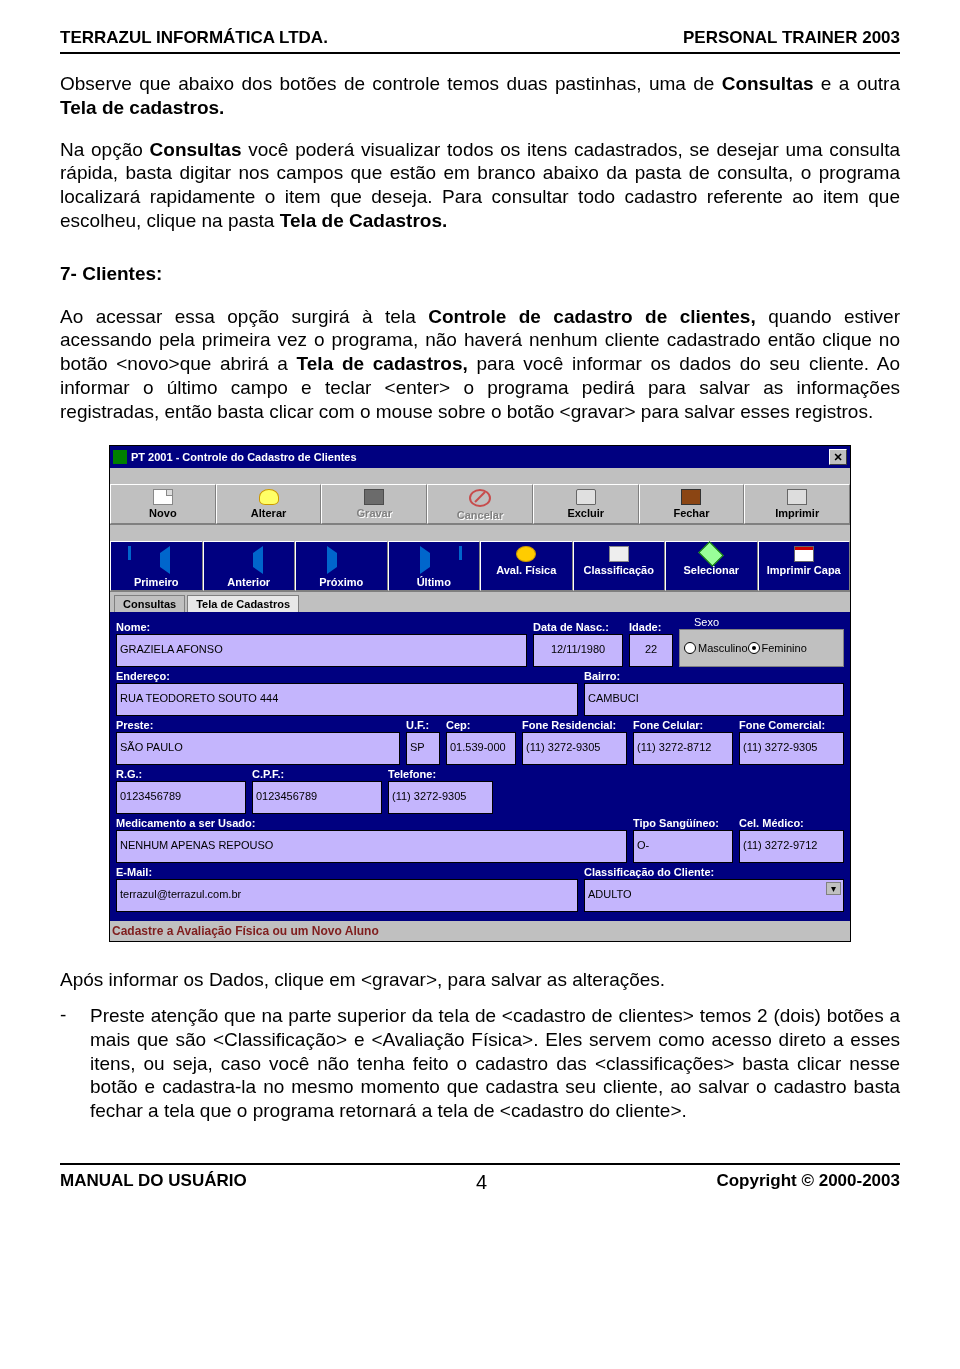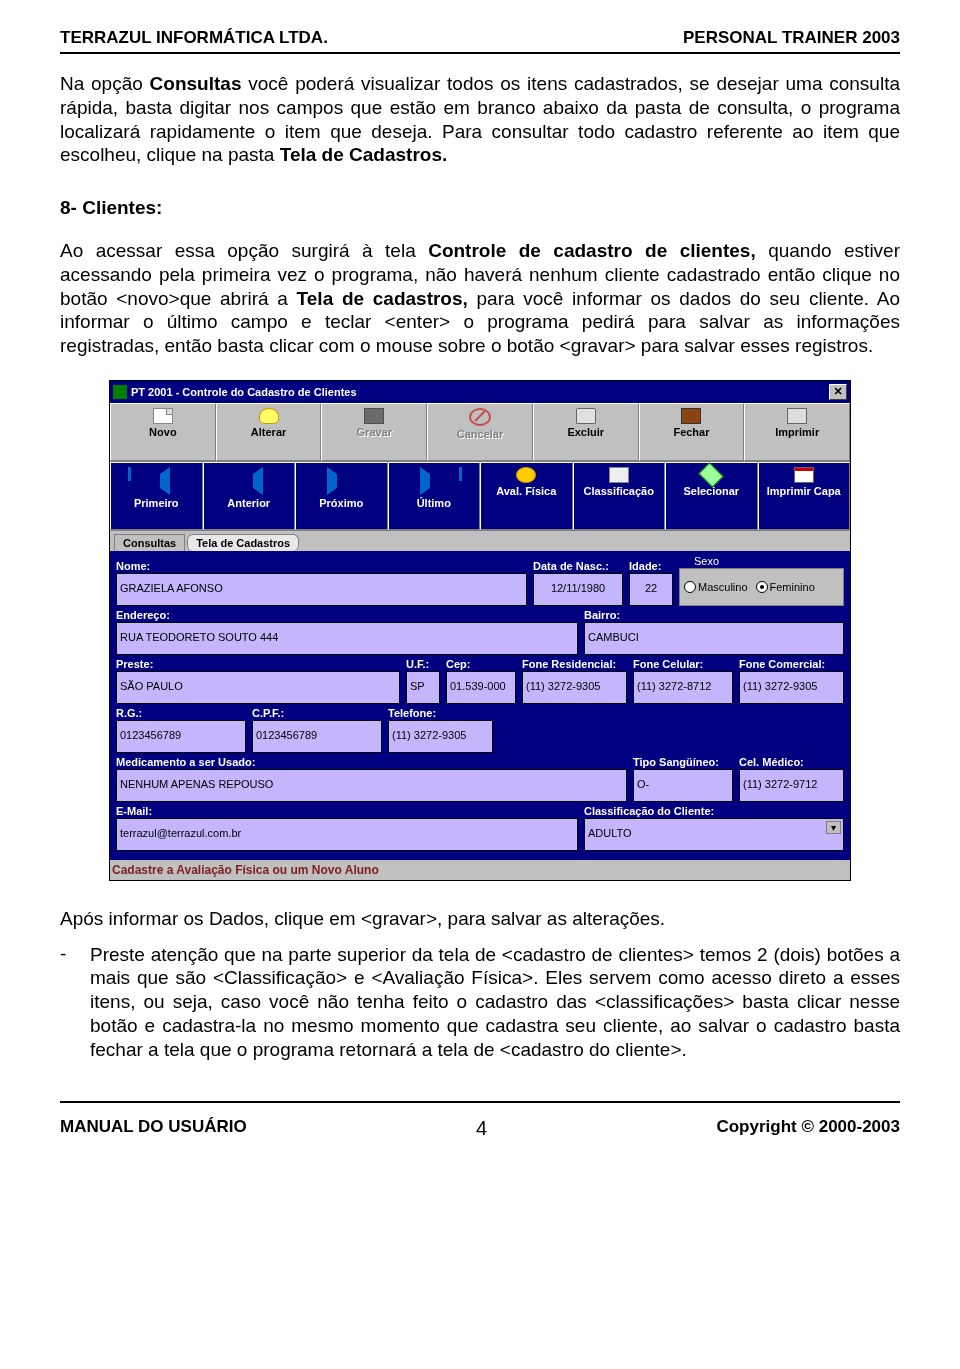--- a/index.html
+++ b/index.html
@@ -67,23 +67,24 @@
   .toolbar-row {
     display: flex;
     background: #c0c0c0;
     border-bottom: 1px solid #808080;
   }
   .tb-btn {
     flex: 1;
     border: 1px solid #fff;
     border-right-color: #808080;
     border-bottom-color: #808080;
-    padding: 2px 2px 20px 2px;
+    padding: 2px 2px 2px 2px;
     text-align: center;
     min-width: 0;
+    margin-top: 16px;
   }
   .tb-btn .ico {
     display: block;
     margin: 2px auto 2px auto;
     width: 18px; height: 14px;
   }
   .tb-btn .lbl { font-weight: bold; display: block; white-space: nowrap; overflow: hidden; }
   .tb-btn.disabled .lbl { color: #808080; text-shadow: 1px 1px 0 #fff; }
   .tb-btn.disabled .ico { opacity: .6; }
   .tb-btn.dark { background: #000080; }
@@ -105,74 +106,77 @@
   .ic-last { width:0;height:0;border-top:7px solid transparent;border-bottom:7px solid transparent;border-left:10px solid #0066cc; margin:2px auto; position:relative;}
   .ic-last::before{content:"";position:absolute;right:-14px;top:-7px;width:3px;height:14px;background:#0066cc;}
   .ic-person { background:#ffcc00; border-radius:50%; border:1px solid #cc9900; }
   .ic-clip { background:#eee; border:1px solid #888; }
   .ic-diamond { width:12px;height:12px; background:#99ff99; border:1px solid #006600; transform:rotate(45deg); margin:3px auto;}
   .ic-cal { background:#fff; border:1px solid #666; position:relative;}
   .ic-cal::before{content:"";position:absolute;top:0;left:0;right:0;height:3px;background:#cc0000;}
 
   .tabs { display:flex; background:#c0c0c0; padding:3px 4px 0 4px; gap:2px;}
   .tab { padding:2px 8px; border:1px solid #808080; border-bottom:none; background:#c0c0c0; font-weight:bold; }
-  .tab.active { background:#e8e8e8;border-radius:6px; }
+  .tab.active { background:#e8e8e8; }
 
   .form-area {
     background:#000080;
     padding:4px 6px 6px 6px;
   }
   .frow { display:flex; gap:6px; margin-bottom:3px; align-items:flex-end; }
   .fld { display:flex; flex-direction:column; }
   .fld .flab { color:#fff; font-weight:bold; margin-bottom:1px; font-size:11px; white-space:nowrap;}
   .fld .fval {
     background:#c4b5fd; border:1px solid #000; padding:8px 3px; height:15px;
     font-size:11px; overflow:hidden; white-space:nowrap;
   }
   .sexo-box {
     border:1px solid #808080; background:#c0c0c0; padding:2px 4px;
-    display:flex; align-items:center; gap:8px; color:#000; font-size:11px;
+    display:flex; align-items:center; color:#000; font-size:11px;
     height:32px; margin-top:0;
   }
   .sexo-box .radio{display:inline-flex;align-items:center;gap:2px;}
   .sexo-box .rdot{width:10px;height:10px;border:1px solid #000;border-radius:50%;background:#fff;display:inline-flex;align-items:center;justify-content:center;}
   .sexo-box .rdot.on::after{content:"";width:4px;height:4px;background:#000;border-radius:50%;}
   .sexo-title{color:#fff;font-weight:normal;font-size:11px;margin-bottom:1px;margin-left:15px;}
 
   .status { color:#7f1d1d; font-weight:bold; background:#c0c0c0; padding:3px 2px; font-size:12px;}
 
   .sel { position:relative; }
   .sel::after{ content:"▾"; position:absolute; right:2px; top:2px; font-size:10px; color:#000; background:#c0c0c0; width:13px; text-align:center; border:1px solid #808080;}
 
   .ftr {
     border-top: 2px solid #000;
     margin-top: 40px;
-    padding-top: 14px;
+    padding-top: 6px;
     display: flex;
     justify-content: space-between;
     font-weight: bold;
     font-size: 17px;
   }
   .ftr .pg { font-size: 20px; font-weight: normal; }
 </style>
 </head>
 <body>
 
 <div class="page">
   <div class="hdr">
     <span>TERRAZUL INFORMÁTICA LTDA.</span>
     <span>PERSONAL TRAINER 2003</span>
   </div>
   <hr class="hrule">
 
+  <p class="para">
+    <span>Observe que abaixo dos botões de controle temos duas pastinhas, uma de </span><span class="b">Consultas</span><span>  e a outra </span><span class="b">Tela de cadastros.</span>
+  </p>
   <p class="para last">
     <span>Na opção  </span><span class="b">Consultas</span><span>  você poderá visualizar todos os itens cadastrados, se desejar uma consulta rápida, basta digitar nos campos que estão em branco abaixo da pasta de consulta,  o programa localizará rapidamente o item que deseja. Para consultar todo cadastro referente ao item que escolheu, clique na pasta  </span><span class="b">Tela de Cadastros.</span>
   </p>
 
-  <div class="section-h">8-   Clientes:</div>
+  <div class="section-h">7-   Clientes:</div>
 
   <p class="para">
     <span>Ao acessar essa opção surgirá à tela </span><span class="b">Controle de cadastro de clientes, </span><span>quando estiver acessando pela primeira vez o programa, não haverá nenhum cliente cadastrado então clique no botão &lt;novo&gt;que abrirá a </span><span class="b">Tela de cadastros, </span><span>para você informar os dados do seu cliente. Ao informar o último campo e teclar &lt;enter&gt; o programa pedirá para salvar as informações registradas, então basta clicar com o mouse sobre o botão &lt;gravar&gt; para salvar esses registros.</span>
   </p>
 
   <div class="win">
     <div class="titlebar">
       <span class="tico"></span>
       <span>PT 2001 - Controle do Cadastro de Clientes</span>
       <span class="spacer"></span>

